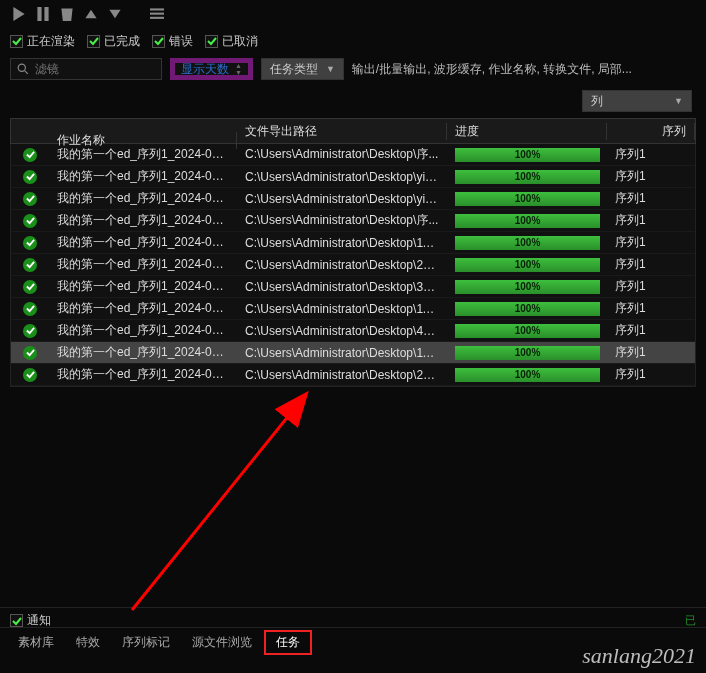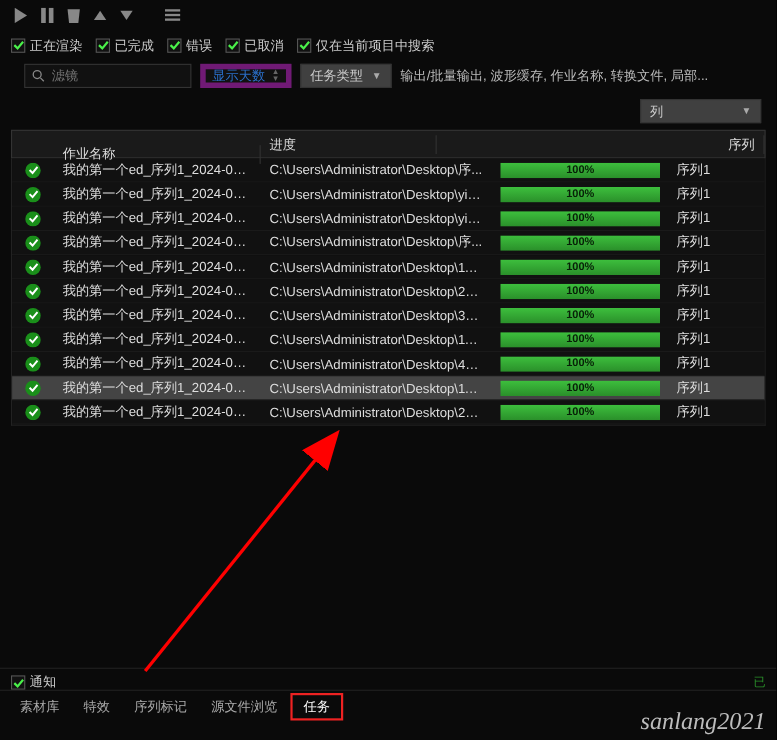--- a/index.html
+++ b/index.html
@@ -55,21 +55,20 @@
   gap: 8px;
   height: 30px;
 }
 .search-box {
   display: flex; align-items: center;
   border: 1px solid #333;
   background: #111;
   height: 22px;
   padding: 0 6px;
   gap: 6px;
-  margin-left: 12px;
 }
 .search-box input {
   background: transparent; border: none; color: #aaa; font-size: 12px; outline: none;
 }
 .num-box {
   display: flex; align-items: center;
   border: 5px solid #701a75; background: #111; height: 22px; padding: 0 6px;
   color: #2a6fc9;
 }
 .spinner { display: flex; flex-direction: column; margin-left: 6px; }
@@ -238,28 +237,20 @@
       <span>错误</span>
     </div>
     <div class="chk-group">
       <span class="chk">
           <svg viewBox="0 0 10 10">
             <path d="M1 5 L4 8 L9 2" stroke="#4af04a" stroke-width="2" fill="none"></path>
           </svg>
         </span>
       <span>已取消</span>
     </div>
-    <div class="chk-group">
-      <span class="chk">
-          <svg viewBox="0 0 10 10">
-            <path d="M1 5 L4 8 L9 2" stroke="#4af04a" stroke-width="2" fill="none"></path>
-          </svg>
-        </span>
-      <span>仅在当前项目中搜索</span>
-    </div>
   </div>
 
   <div class="search-row">
     <div class="search-box">
       <svg width="12" height="12" viewBox="0 0 10 10">
           <circle cx="4" cy="4" r="3" stroke="#888" fill="none"></circle>
           <line x1="6.5" y1="6.5" x2="9" y2="9" stroke="#888"></line>
         </svg>
       <input style="width: 120px;" placeholder="滤镜">
     </div>
@@ -281,20 +272,21 @@
     <div class="dropdown" style="width:110px; justify-content:space-between">
       <span>列</span>
       <span class="dd-arrow">▼</span>
     </div>
   </div>
 
   <div class="table-wrap">
     <div class="thead">
       <div class="th th-status"></div>
       <div class="th th-name">作业名称</div>
+      <div class="th th-path">文件导出路径</div>
       <div class="th th-prog">进度</div>
       <div class="th th-seq">序列</div>
     </div>
     <div class="tbody" id="tbody">
         <div class="trow">
     <div class="td td-status">
       <span class="status-dot">
         <svg viewBox="0 0 10 10">
                 <path d="M1 5 L4 8 L9 2" stroke="#fff" stroke-width="2" fill="none"></path>
               </svg>

